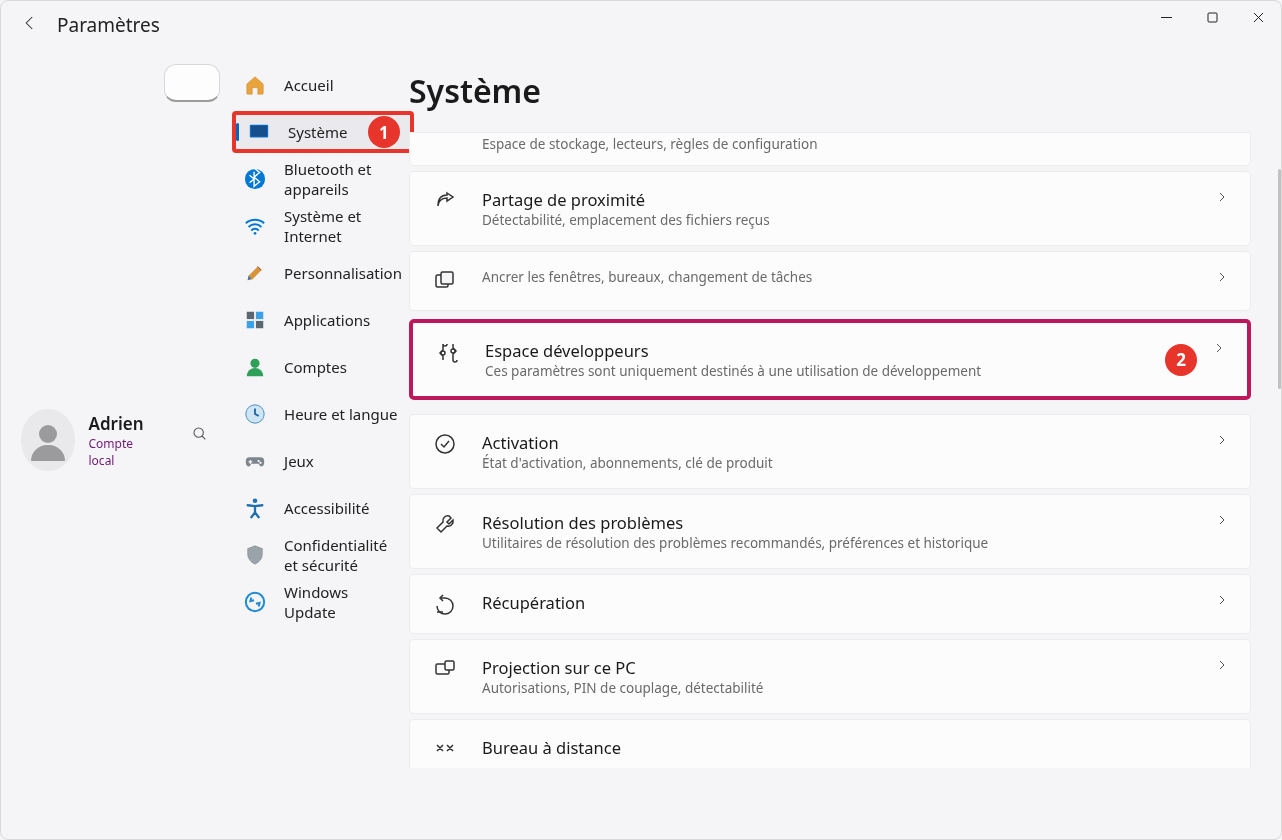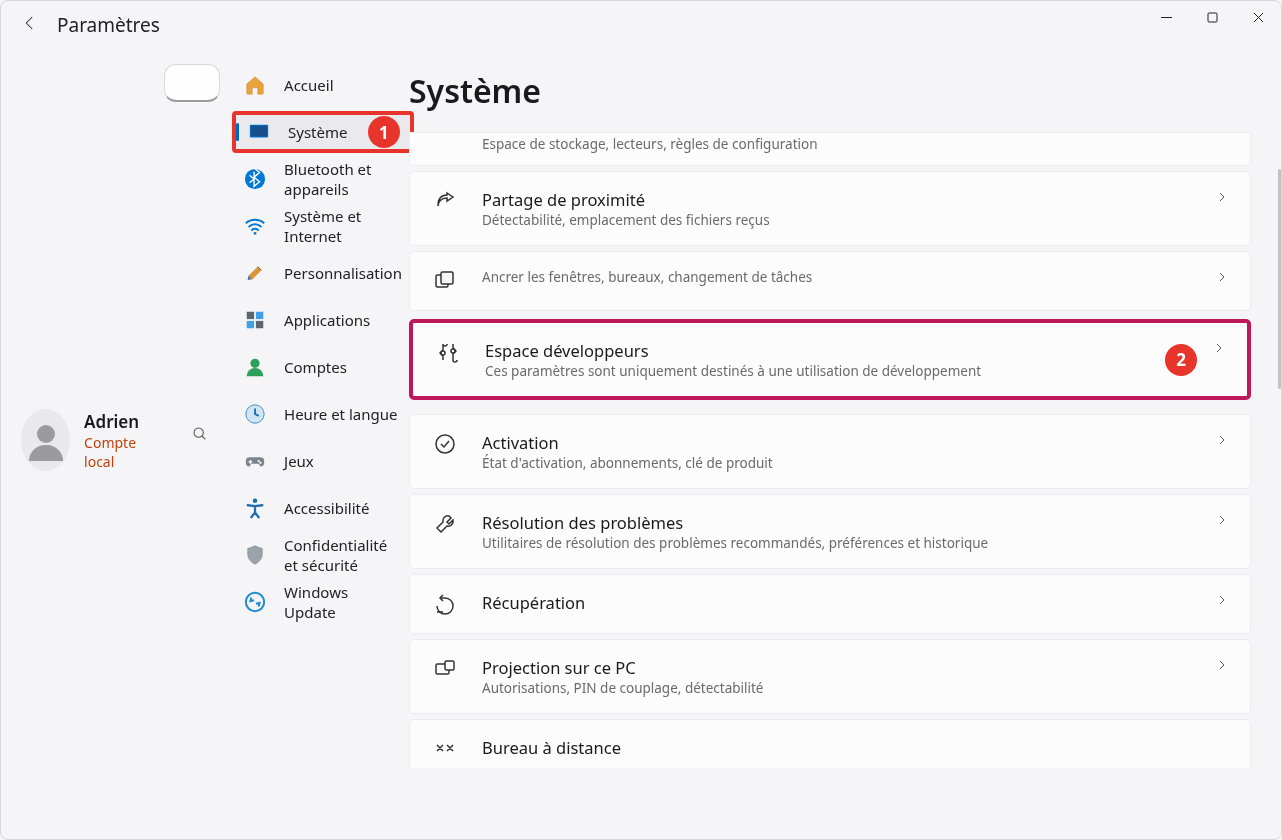--- a/index.html
+++ b/index.html
@@ -76,21 +76,21 @@
       width: 18px; height: 18px; background:#9b9b9e; border-radius:50%;
       position: relative;
       top: -6px;
     }
     .avatar-body {
       width: 34px; height: 16px; background:#9b9b9e;
       border-radius: 17px 17px 0 0;
       position:absolute; margin-top: 26px;
     }
     .user-name { font-size: 17px; font-weight: 600; color: #1a1a1a; }
-    .user-sub { font-size: 14px; color: #c2410c; }
+    .user-sub { font-size: 12px; color: #701a75; }
     .search-box {
       position: relative;
       margin-bottom: 24px;
     }
     .search-input {
       width: 100%;
       height: 38px;
       border: 1px solid #d8d8d8;
       border-bottom: 2px solid #9b9b9b;
       border-radius: 12px;

